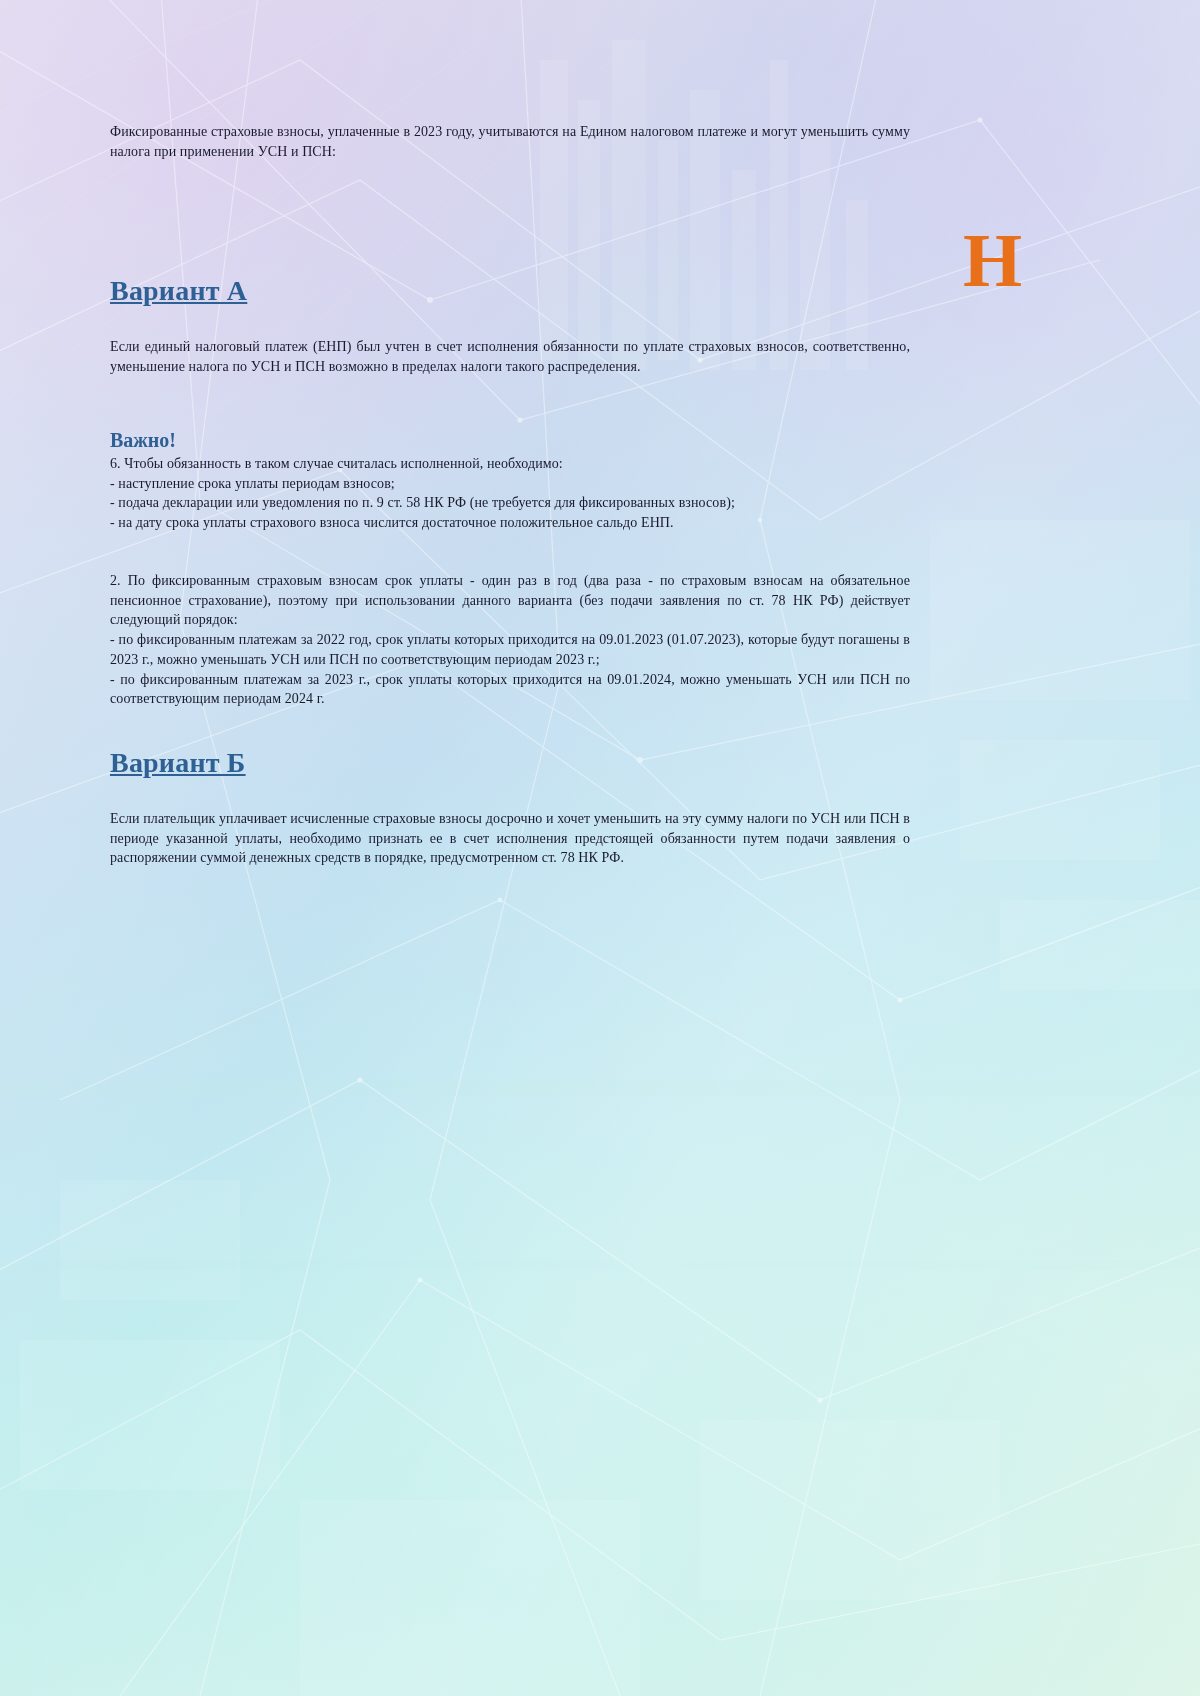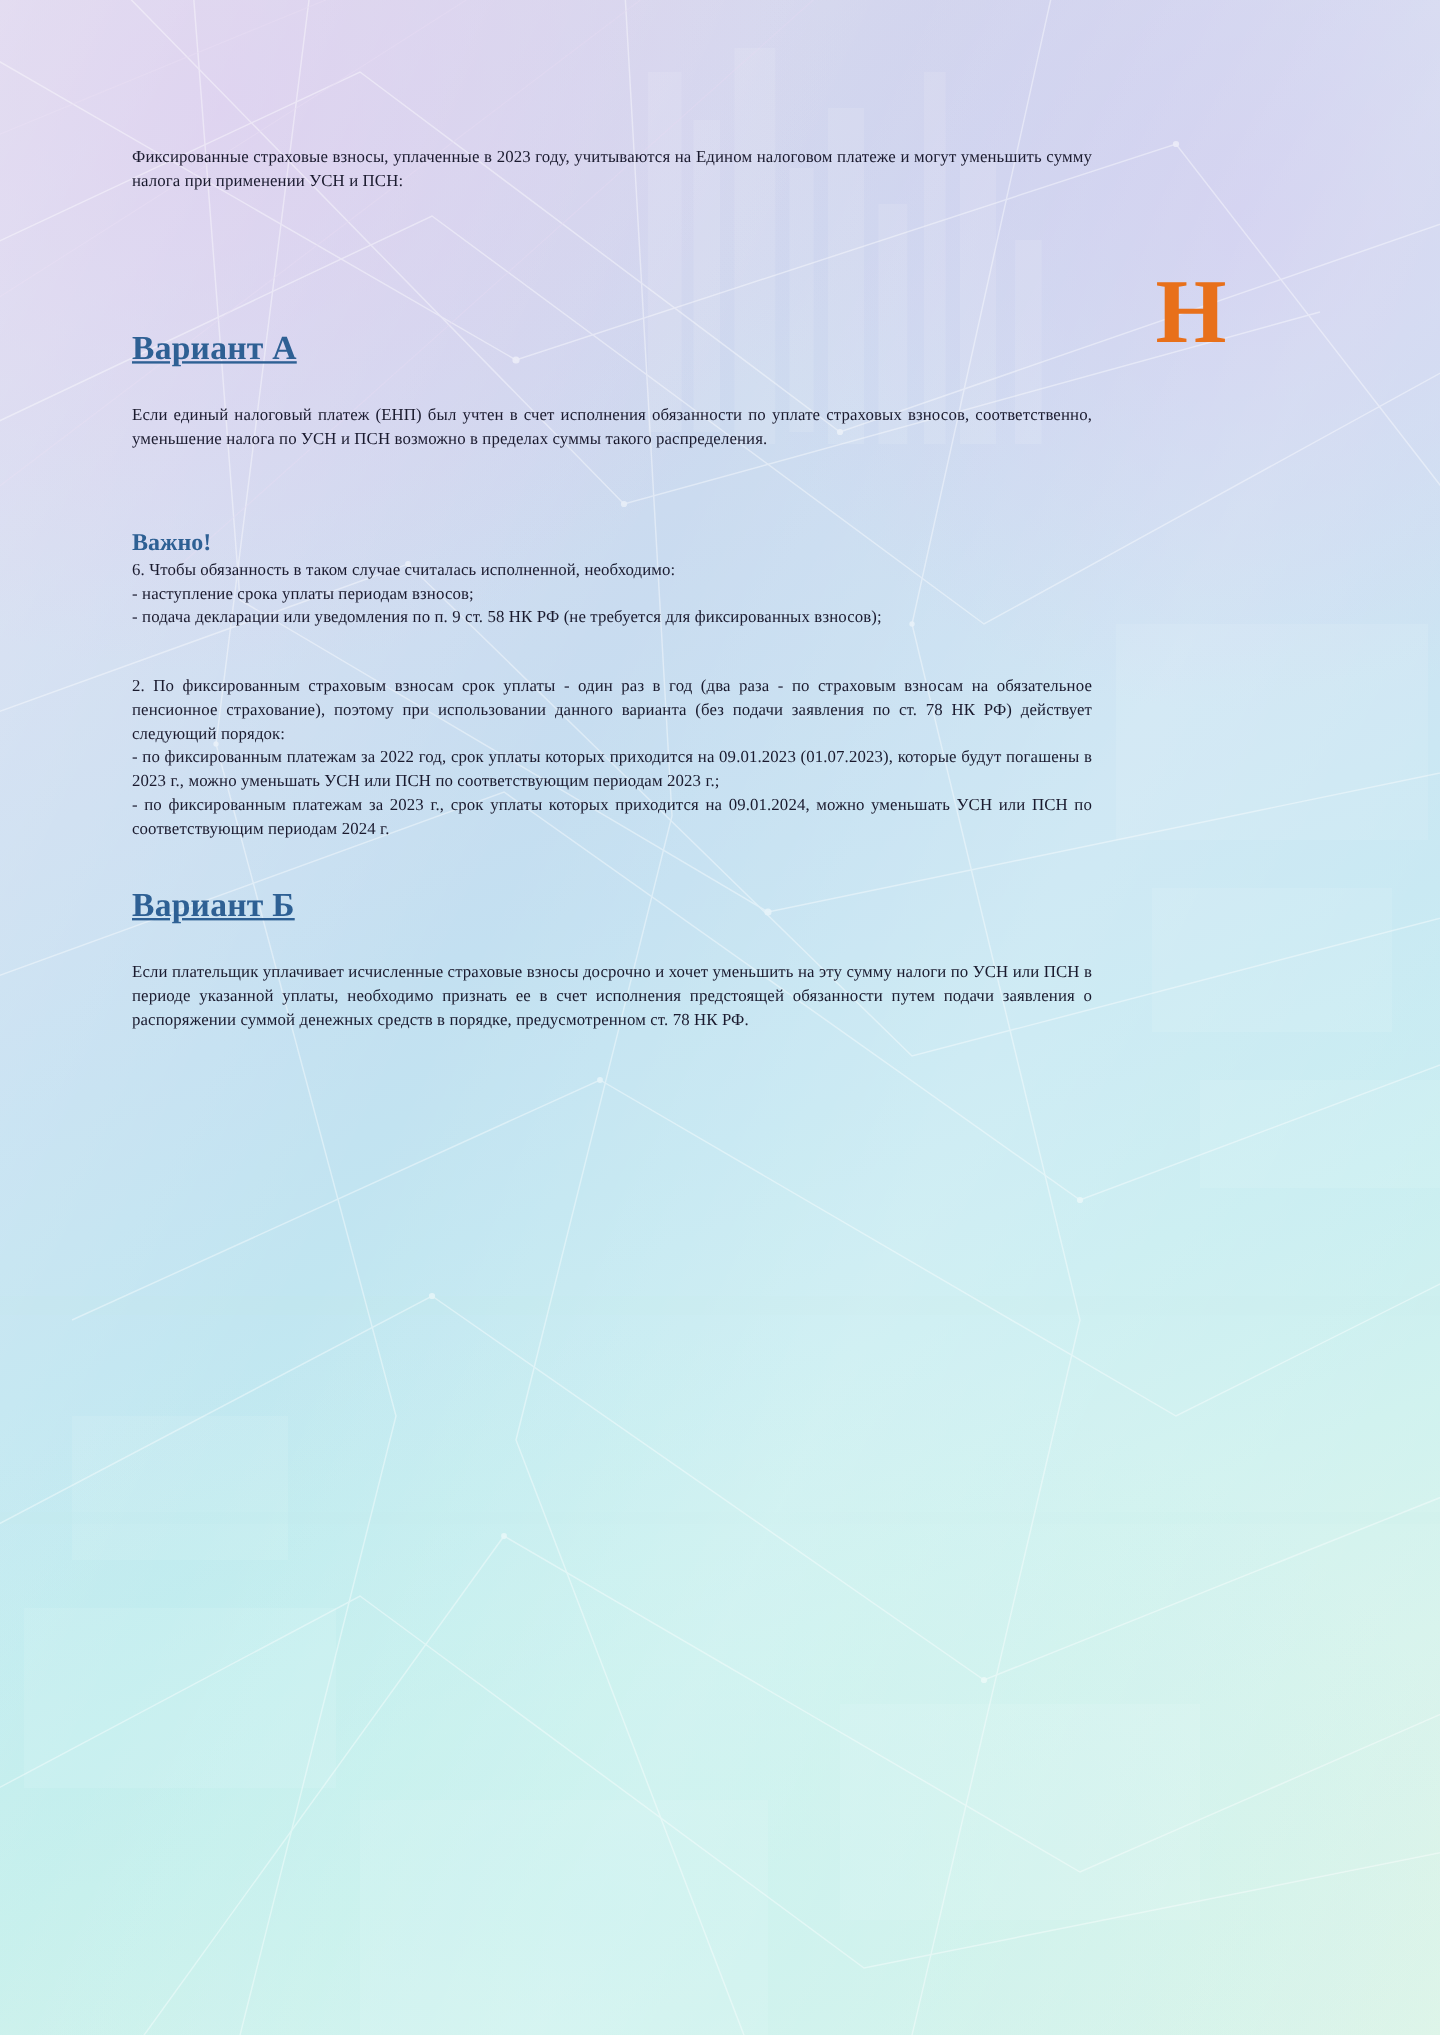--- a/index.html
+++ b/index.html
@@ -101,21 +101,21 @@
     color: #2e6094;
     text-decoration: underline;
     margin: 0 0 30px 0;
     letter-spacing: .2px;
   }
 
   .subheading {
     font-size: 20px;
     font-weight: bold;
     color: #2e6094;
-    margin: 16px 0 2px 0;
+    margin: 4px 0 2px 0;
   }
 
   .spacer-lg { height: 92px; }
   .spacer-md { height: 38px; }
   .spacer-sm { height: 26px; }
 
   
   .corner-letter {
     position: absolute;
     right: 178px;
@@ -209,30 +209,31 @@
   <div class="corner-letter">Н</div>
 
   <div class="content">
 
     <p class="para">Фиксированные страховые взносы, уплаченные в 2023 году, учитываются на Едином налоговом платеже и могут уменьшить сумму налога при применении УСН и ПСН:</p>
 
     <div class="spacer-lg"></div>
 
     <div class="heading">Вариант А</div>
 
-    <p class="para">Если единый налоговый платеж (ЕНП) был учтен в счет исполнения обязанности по уплате страховых взносов, соответственно, уменьшение налога по УСН и ПСН возможно в пределах суммы такого распределения.</p>
+    <p class="para">Если единый налоговый платеж (ЕНП) был учтен в счет исполнения обязанности по уплате страховых взносов, соответственно, уменьшение налога по УСН и ПСН возможно в пределах налоги такого распределения.</p>
 
     <div class="spacer-sm"></div>
 
     <div class="subheading">Важно!</div>
 
     <p class="para nogap">6. Чтобы обязанность в таком случае считалась исполненной, необходимо:</p>
 
     <p class="para nogap">- наступление срока уплаты периодам взносов;</p>
     <p class="para nogap">- подача декларации или уведомления по п. 9 ст. 58 НК РФ (не требуется для фиксированных взносов);</p>
+    <p class="para nogap">- на дату срока уплаты страхового взноса числится достаточное положительное сальдо ЕНП.</p>
 
     <div class="spacer-md"></div>
 
     <p class="para nogap">2. По фиксированным страховым взносам срок уплаты - один раз в год (два раза - по страховым взносам на обязательное пенсионное страхование), поэтому при использовании данного варианта (без подачи заявления по ст. 78 НК РФ) действует следующий порядок:</p>
 
     <p class="para nogap">- по фиксированным платежам за 2022 год, срок уплаты которых приходится на 09.01.2023 (01.07.2023), которые будут погашены в 2023 г., можно уменьшать УСН или ПСН по соответствующим периодам 2023 г.;</p>
     <p class="para nogap">- по фиксированным платежам за 2023 г., срок уплаты которых приходится на 09.01.2024, можно уменьшать УСН или ПСН по соответствующим периодам 2024 г.</p>
 
     <div class="spacer-md"></div>
 

